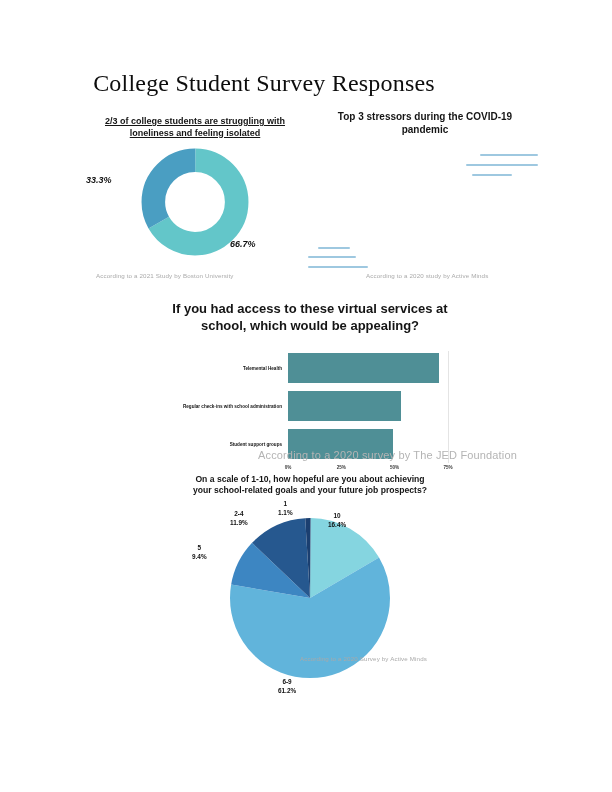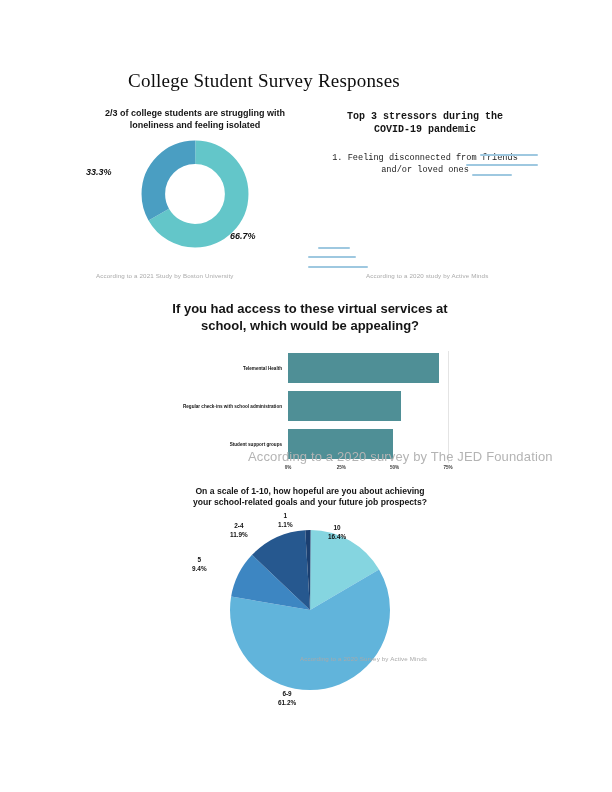--- a/index.html
+++ b/index.html
@@ -20,21 +20,21 @@
   }
 
   
   #doc-title {
     position: absolute;
     top: 70px;
     left: 0;
     width: 528px;
     text-align: center;
     font-family: "Liberation Serif", serif;
-    font-size: 19px;
+    font-size: 24px;
     font-weight: 400;
     letter-spacing: 0.2px;
     color: #0d0d0d;
   }
 
   
   .panel { position: absolute; }
   .panel-heading {
     font-weight: bold;
     text-align: center;
@@ -49,21 +49,21 @@
   }
   .deco-line {
     position: absolute;
     height: 2px;
     background: #9ec8e0;
     border-radius: 1px;
   }
 
   
   #donut-panel { top: 108px; left: 80px; width: 230px; }
-  #donut-panel .panel-heading { font-size: 9px; width: 210px; margin: 0 auto; }
+  #donut-panel .panel-heading { font-size: 9px; width: 210px; margin: 8px auto; text-decoration: underline; }
   #donut-wrap {
     position: relative;
     width: 230px;
     height: 118px;
     margin-top: 8px;
     font-style: italic;
   }
   #donut-svg { position: absolute; left: 60px; top: 0; }
   .donut-pct {
     position: absolute;
@@ -73,21 +73,21 @@
   }
   #donut-pct-left  { left: 6px;  top: 28px; }
   #donut-pct-right { left: 150px; top: 92px; }
   #donut-caption {
     position: absolute;
     top: 272px;
     left: 96px;
   }
 
   
-  #stressors-panel { top: 110px; left: 330px; width: 190px; font-family: Liberation Mono, monospace; }
+  #stressors-panel { top: 110px; left: 330px; width: 190px; }
   #stressors-panel .panel-heading { font-size: 10px; }
   #stressors-list {
     list-style: none;
     margin: 16px 0 0 0;
     padding: 0;
     font-size: 8.6px;
     color: #1c1c1c;
     line-height: 1.45;
     text-align: center;
   }
@@ -145,28 +145,28 @@
     position: absolute;
     font-size: 4.6px;
     font-weight: bold;
     color: #3a3a3a;
     transform: translateX(-50%);
     white-space: nowrap;
   }
   #bar-caption {
     position: absolute;
     top: 449px;
-    left: 248px;
-    font-size: 13px;
+    left: 258px;
+    font-size: 11px;
     color: #b4b4b4;
   }
 
   
   #pie-panel { top: 470px; left: 150px; width: 320px; }
-  #pie-panel .panel-heading { font-size: 8.6px; width: 250px; margin: 16px auto; }
+  #pie-panel .panel-heading { font-size: 8.6px; width: 250px; margin: 4px auto; }
   #pie-wrap {
     position: relative;
     width: 320px;
     height: 160px;
     margin-top: 22px;
   }
   #pie-svg { position: absolute; left: 80px; top: 0; }
   .pie-label {
     position: absolute;
     text-align: center;
@@ -204,24 +204,20 @@
       <div class="donut-pct" id="donut-pct-right">66.7%</div>
     </div>
   </div>
 
   <div class="caption" id="donut-caption">According to a 2021 Study by Boston University</div>
 
   <div class="panel" id="stressors-panel">
     <div class="panel-heading">Top 3 stressors during the COVID-19 pandemic</div>
 
     <ul id="stressors-list">
-      <li>
-        <span class="num">1.</span>
-        <span>Feeling disconnected from friends and/or loved ones</span>
-      </li>
     </ul>
   </div>
 
   <div class="deco-line" style="left:480px; top:154px; width:58px;"></div>
   <div class="deco-line" style="left:466px; top:164px; width:72px;"></div>
   <div class="deco-line" style="left:472px; top:174px; width:40px;"></div>
   <div class="deco-line" style="left:318px; top:247px; width:32px;"></div>
   <div class="deco-line" style="left:308px; top:256px; width:48px;"></div>
   <div class="deco-line" style="left:308px; top:266px; width:60px;"></div>
 

